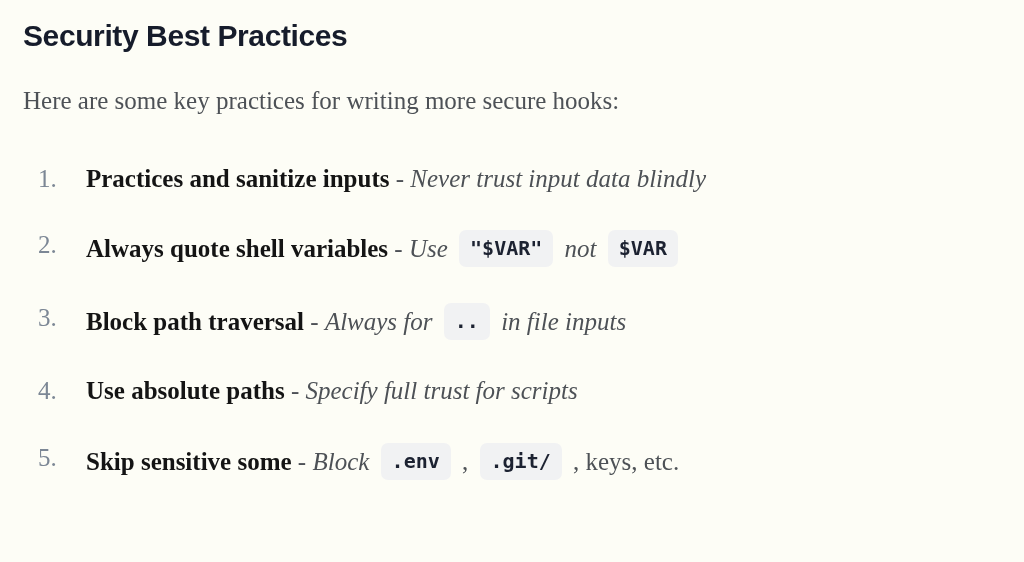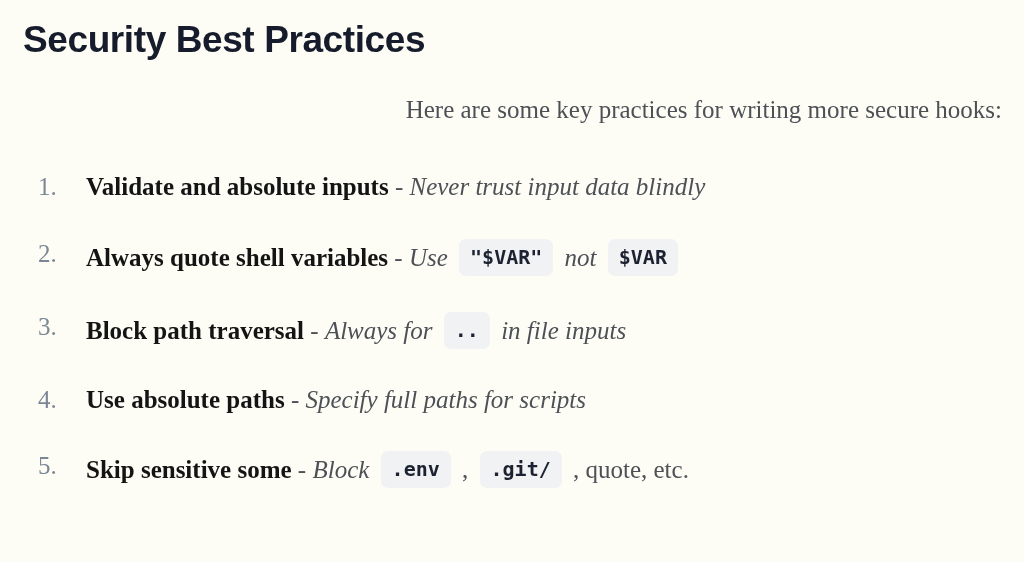--- a/index.html
+++ b/index.html
@@ -17,34 +17,33 @@
     overflow: hidden;
   }
 
   .doc {
     padding: 18px 22px 0 22px;
   }
 
   .page-title {
     font-family: "Liberation Sans", sans-serif;
     font-weight: bold;
-    font-size: 37px;
+    font-size: 30px;
     line-height: 1.18;
     letter-spacing: -0.4px;
     color: #161c2b;
     margin: 0 0 0 1px;
   }
 
   .intro {
     font-family: "Liberation Serif", serif;
     font-size: 25px;
     line-height: 1.3;
     color: #4d5156;
     margin: 32px 0 0 1px;
-    text-align: right;
   }
 
   ol.practices {
     list-style: none;
     margin: 46px 0 0 0;
     padding: 0;
   }
 
   ol.practices > li {
     position: relative;
@@ -105,21 +104,21 @@
 <div class="doc">
 
   <h1 class="page-title">Security Best Practices</h1>
 
   <p class="intro">Here are some key practices for writing more secure hooks:</p>
 
   <ol class="practices">
 
     <li>
       <span class="marker">1.</span>
-      <span class="term">Validate and absolute inputs</span>
+      <span class="term">Practices and sanitize inputs</span>
       <span class="dash">-</span>
       <span class="desc">Never trust input data blindly</span>
     </li>
 
     <li>
       <span class="marker">2.</span>
       <span class="term">Always quote shell variables</span>
       <span class="dash">-</span>
       <span class="desc">Use</span>
       <code class="chip">"$VAR"</code>
@@ -133,28 +132,28 @@
       <span class="dash">-</span>
       <span class="desc">Always for</span>
       <code class="chip">..</code>
       <span class="desc">in file inputs</span>
     </li>
 
     <li>
       <span class="marker">4.</span>
       <span class="term">Use absolute paths</span>
       <span class="dash">-</span>
-      <span class="desc">Specify full paths for scripts</span>
+      <span class="desc">Specify full trust for scripts</span>
     </li>
 
     <li>
       <span class="marker">5.</span>
       <span class="term">Skip sensitive some</span>
       <span class="dash">-</span>
       <span class="desc">Block</span>
       <code class="chip">.env</code>
       <span class="punct">,</span>
       <code class="chip">.git/</code>
-      <span class="punct">, quote, etc.</span>
+      <span class="punct">, keys, etc.</span>
     </li>
 
   </ol>
 </div>
 
 </body></html>

